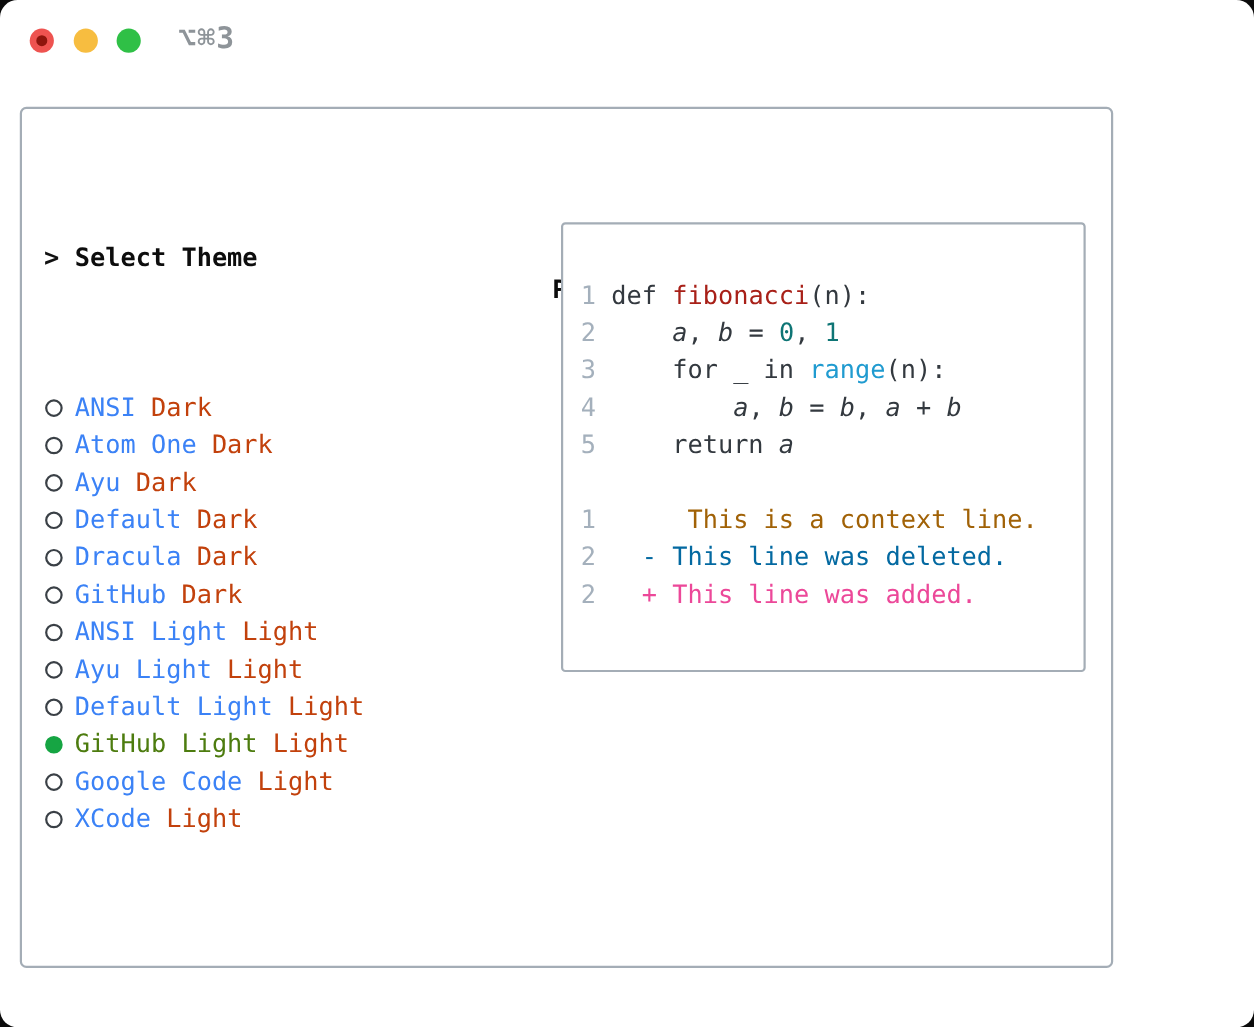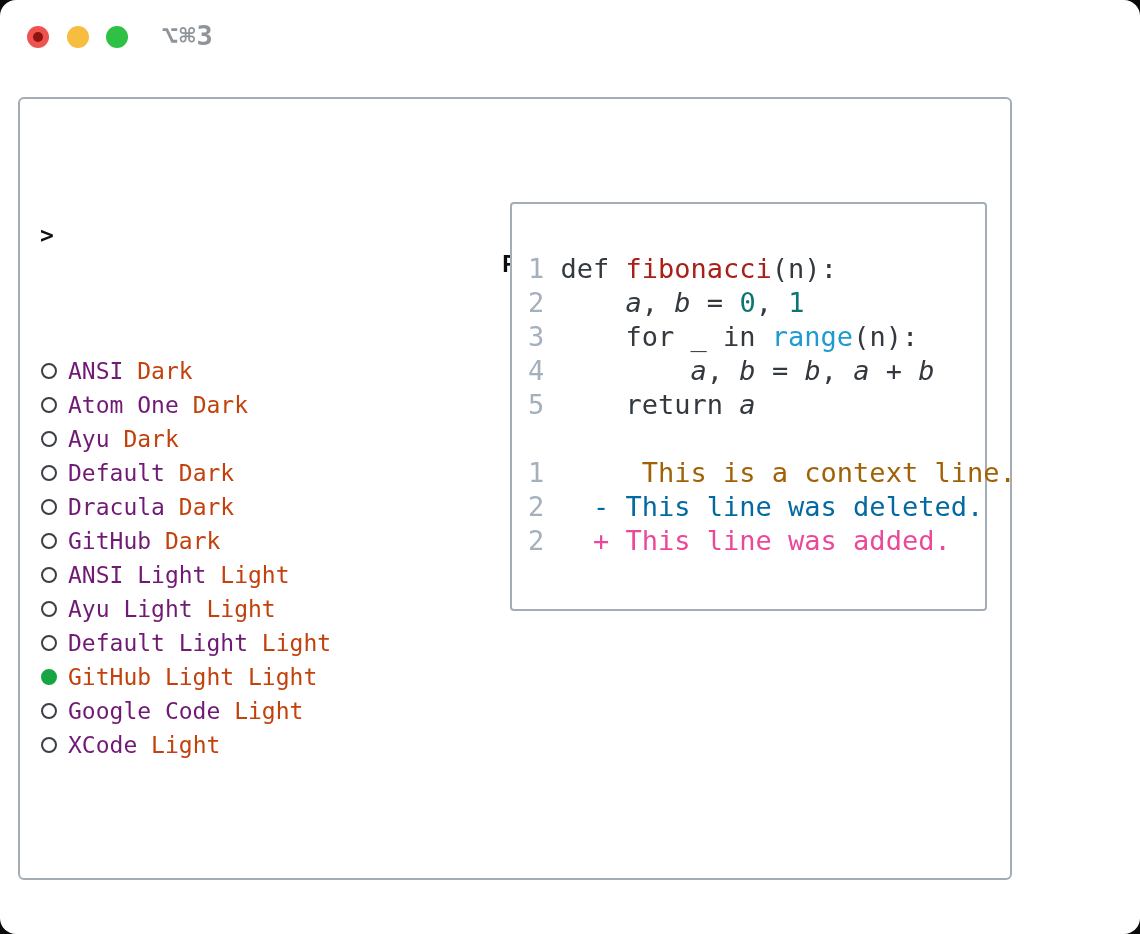--- a/index.html
+++ b/index.html
@@ -39,36 +39,36 @@
   .marker{
     display:inline-flex;width:28px;flex:0 0 28px;align-items:center;
   }
   .prompt{font-weight:bold;color:#111;}
   .circle{
     display:inline-block;width:12px;height:12px;border-radius:50%;
     border:2px solid #3a4046;box-sizing:content-box;margin-left:1px;
   }
   .circle.filled{background:#16a543;border-color:#16a543;}
   .hdr{font-weight:bold;color:#0d0d0d;}
-  .theme-name{color:#701a75;}
-  .theme-name.selected{color:#c2410c;}
+  .theme-name{color:#3b82f6;}
+  .theme-name.selected{color:#4d7c0f;}
   .variant{color:#c2410c;}
   .spacer{height:34px;}
   
   .preview-title{
     position:absolute;left:482px;top:151px;font-size:23px;line-height:28px;
     font-weight:bold;color:#0d0d0d;
   }
   .preview-box{
     position:absolute;left:490px;top:103px;width:477px;height:409px;
     border:2px solid #a4adb6;border-radius:4px;background:#fff;box-sizing:border-box;
   }
   .preview-pre{
     margin:0;padding:48px 0 0 16px;font-family:inherit;
-    font-size:27px;line-height:34px;white-space:pre;
+    font-size:23px;line-height:34px;white-space:pre;
   }
   .code-line{height:34px;}
   .ln{color:#a4b0bc;}
   .tk-code{color:#33393f;}
   .tk-func{color:#a82018;}
   .tk-num{color:#0e7575;}
   .tk-builtin{color:#209bd0;text-align:center;}
   .tk-var{color:#33393f;font-style:italic;}
   .tk-ctx{color:#a16207;}
   .tk-del{color:#0369a1;}
@@ -83,21 +83,21 @@
     <span class="light light-close"></span>
     <span class="light light-min"></span>
     <span class="light light-max"></span>
     <span class="window-title">⌥⌘3</span>
   </div>
 
   <div class="main-box">
 
     <div class="left-col">
       <div class="row">
-        <span class="marker"><span class="prompt">&gt;</span></span>
+        <span class="marker"><span class="prompt">&gt;</span></span><span class="hdr">Select Theme</span>
       </div>
 
       <div id="theme-list"><div class="row"><span class="marker"><span class="circle"></span></span><span class="theme-name">ANSI</span><span class="variant"> Dark</span></div><div class="row"><span class="marker"><span class="circle"></span></span><span class="theme-name">Atom One</span><span class="variant"> Dark</span></div><div class="row"><span class="marker"><span class="circle"></span></span><span class="theme-name">Ayu</span><span class="variant"> Dark</span></div><div class="row"><span class="marker"><span class="circle"></span></span><span class="theme-name">Default</span><span class="variant"> Dark</span></div><div class="row"><span class="marker"><span class="circle"></span></span><span class="theme-name">Dracula</span><span class="variant"> Dark</span></div><div class="row"><span class="marker"><span class="circle"></span></span><span class="theme-name">GitHub</span><span class="variant"> Dark</span></div><div class="row"><span class="marker"><span class="circle"></span></span><span class="theme-name">ANSI Light</span><span class="variant"> Light</span></div><div class="row"><span class="marker"><span class="circle"></span></span><span class="theme-name">Ayu Light</span><span class="variant"> Light</span></div><div class="row"><span class="marker"><span class="circle"></span></span><span class="theme-name">Default Light</span><span class="variant"> Light</span></div><div class="row"><span class="marker"><span class="circle filled"></span></span><span class="theme-name selected">GitHub Light</span><span class="variant"> Light</span></div><div class="row"><span class="marker"><span class="circle"></span></span><span class="theme-name">Google Code</span><span class="variant"> Light</span></div><div class="row"><span class="marker"><span class="circle"></span></span><span class="theme-name">XCode</span><span class="variant"> Light</span></div></div>
 
       <div class="spacer"></div>
 
       
 
       
 

